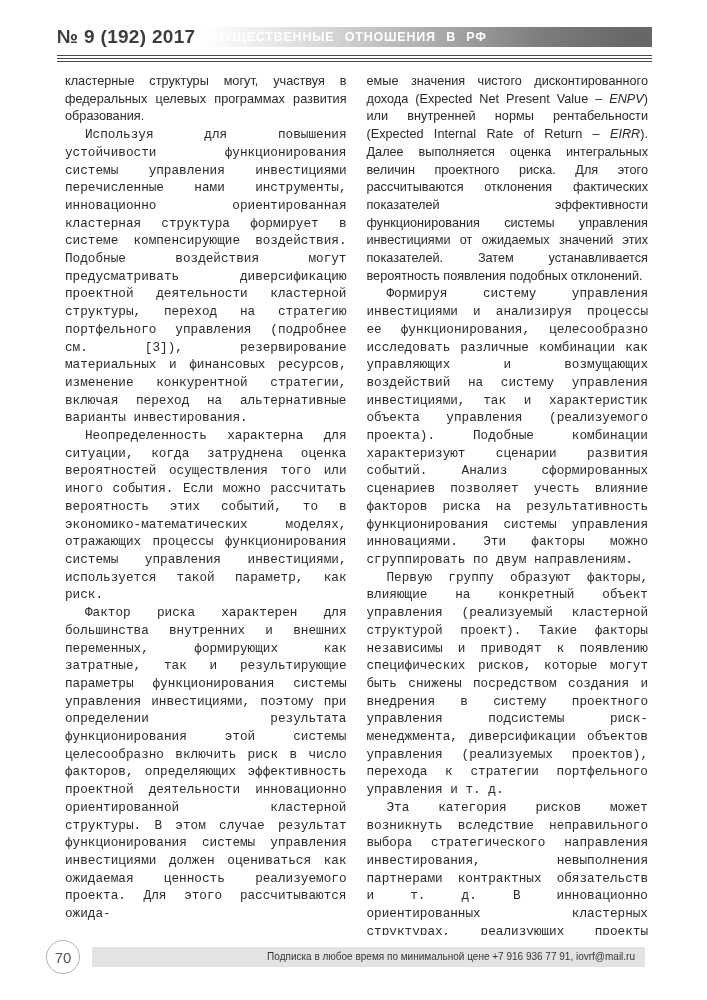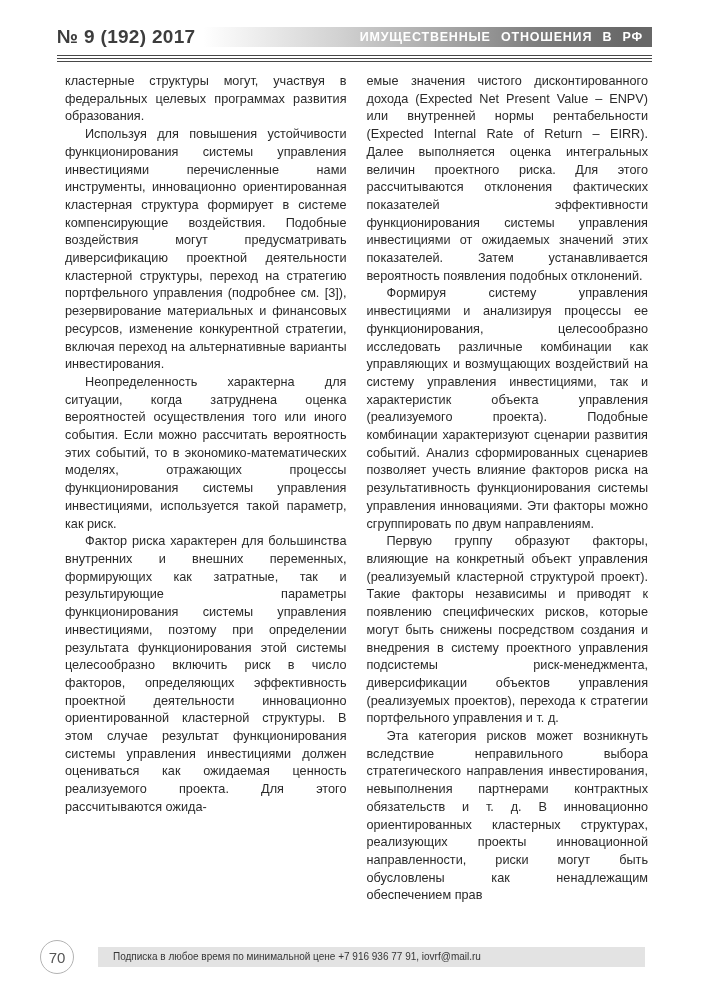--- a/index.html
+++ b/index.html
@@ -25,21 +25,20 @@
     color: #3d3d3d;
     white-space: nowrap;
     letter-spacing: 0.3px;
   }
   .banner {
     flex: 1;
     height: 20px;
     margin-left: 8px;
     display: flex;
     align-items: center;
-    justify-content: flex-end;
     background: linear-gradient(90deg,
       rgba(255,255,255,0) 0%,
       #d2d2d2 30%,
       #a5a5a5 55%,
       #7d7d7d 75%,
       var(--banner_dark, #676767) 95%);
   }
   .banner span {
     font-size: 12.5px;
     font-weight: bold;
@@ -68,31 +67,32 @@
     flex: 1;
     text-align: justify;
     hyphens: auto;
     -webkit-hyphens: auto;
   }
   .col p {
     margin: 0;
     font-size: 12.7px;
     line-height: 17.7px;
   }
-  .col p.indent { text-indent: 20px; }
-  .italic { }
+  .col p.indent { text-indent: 20px; font-family: Liberation Mono, monospace; }
+  .italic { font-style: italic; }
   
   .footer {
     position: absolute;
-    left: 40px;
+    left: 46px;
     right: 62px;
     bottom: 26px;
     display: flex;
     align-items: center;
-    gap: 24px;
+    gap: 12px;
+    text-align: right;
   }
   .page-num {
     width: 32px;
     height: 32px;
     border: 1px solid var(--circle_border, #b3b3b3);
     border-radius: 50%;
     display: flex;
     align-items: center;
     justify-content: center;
     font-size: 15px;

